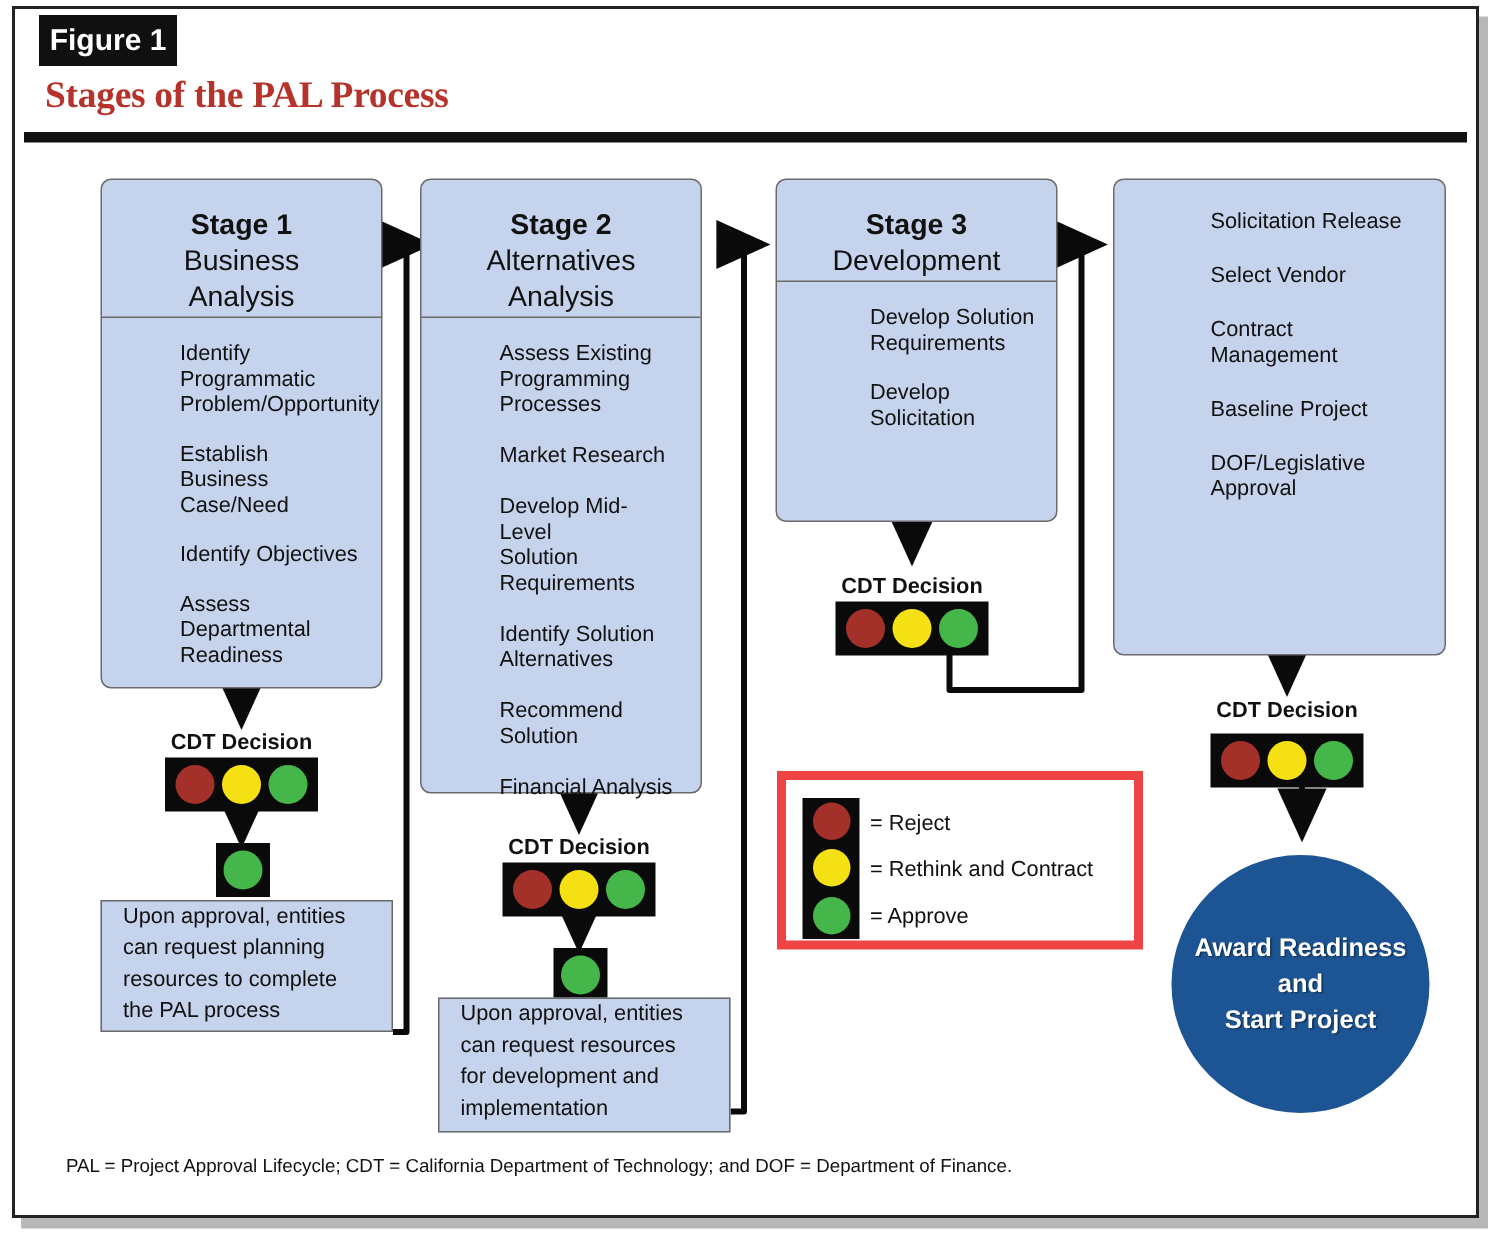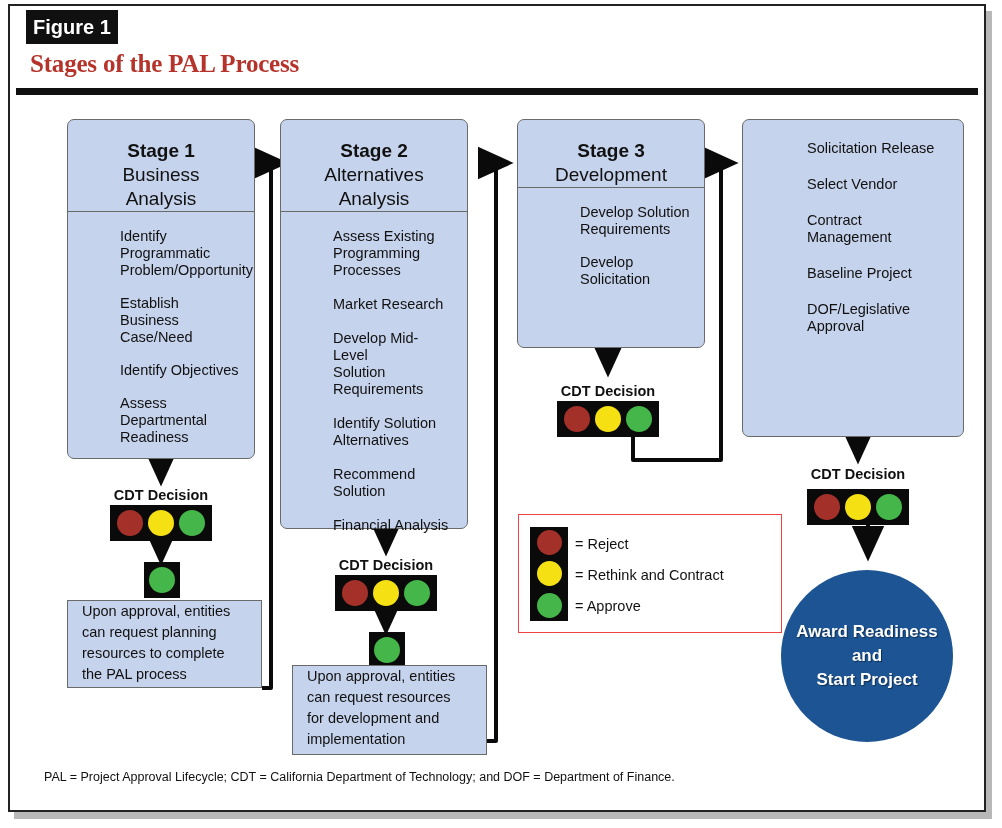--- a/index.html
+++ b/index.html
@@ -149,23 +149,23 @@
   .note-box .note-line {
     font-size: 14.5px;
     color: #111111;
     line-height: 21px;
   }
   
   .legend-box {
     position: absolute;
     left: 518px;
     top: 514px;
-    width: 264px;
+    width: 244px;
     height: 119px;
-    border: 1px solid #ef4444;
+    border: 6px solid #ef4444;
     background: #ffffff;
     box-sizing: border-box;
     padding-left: 27px;
   }
   .legend-light {
     position: absolute;
     left: 11px;
     top: 12px;
     width: 38px;
     height: 94px;

